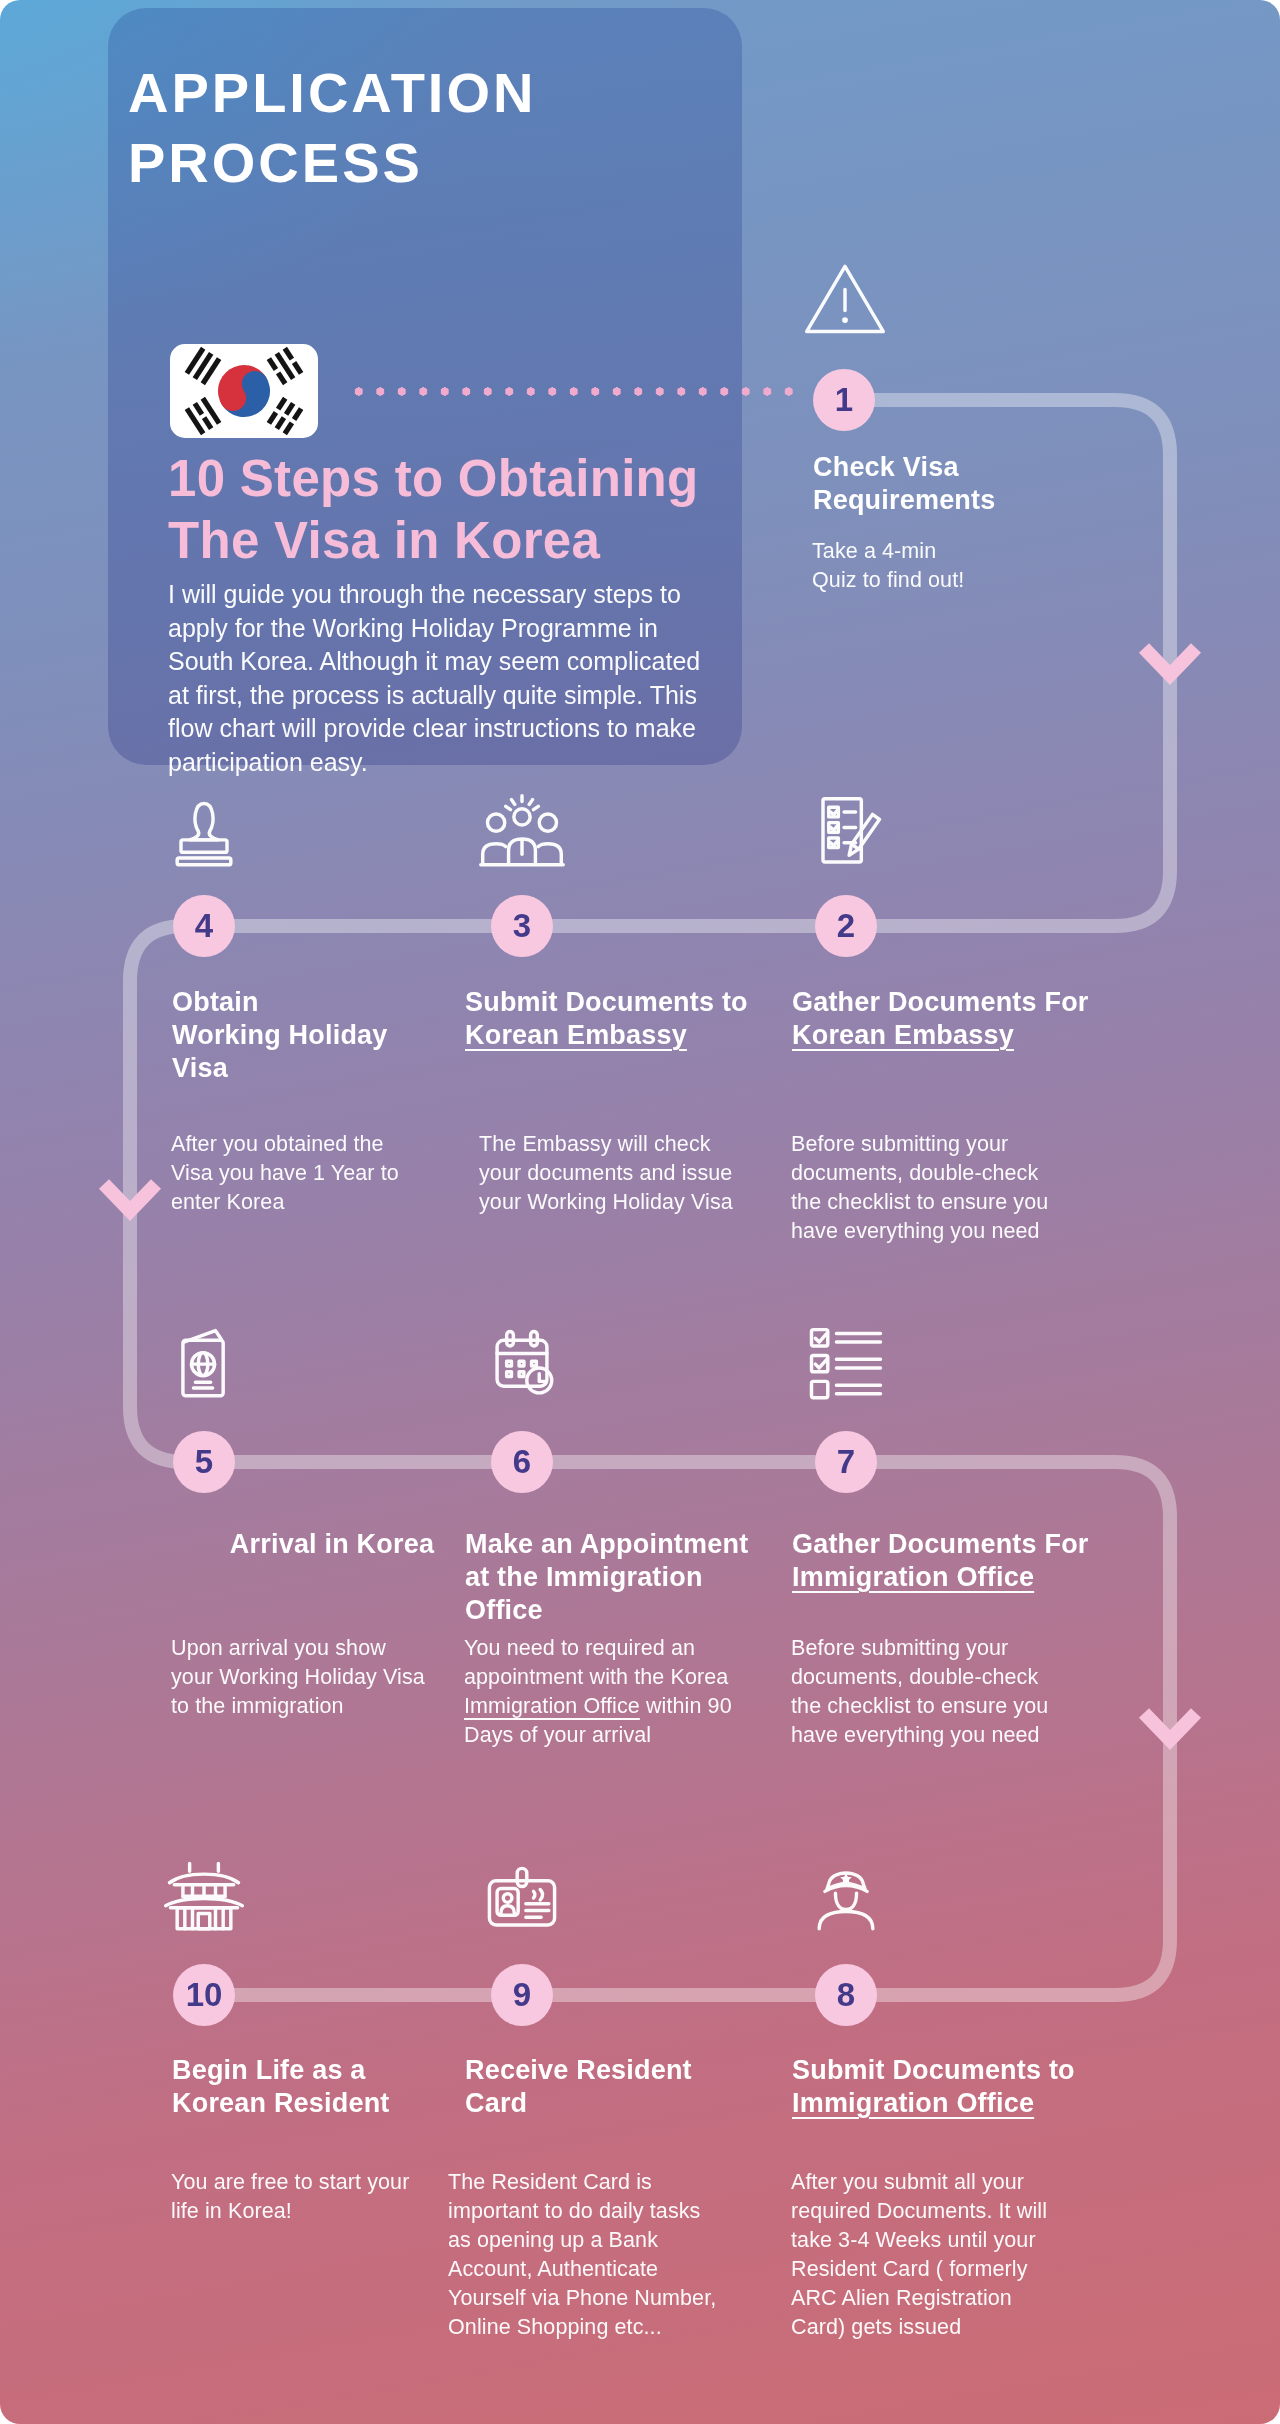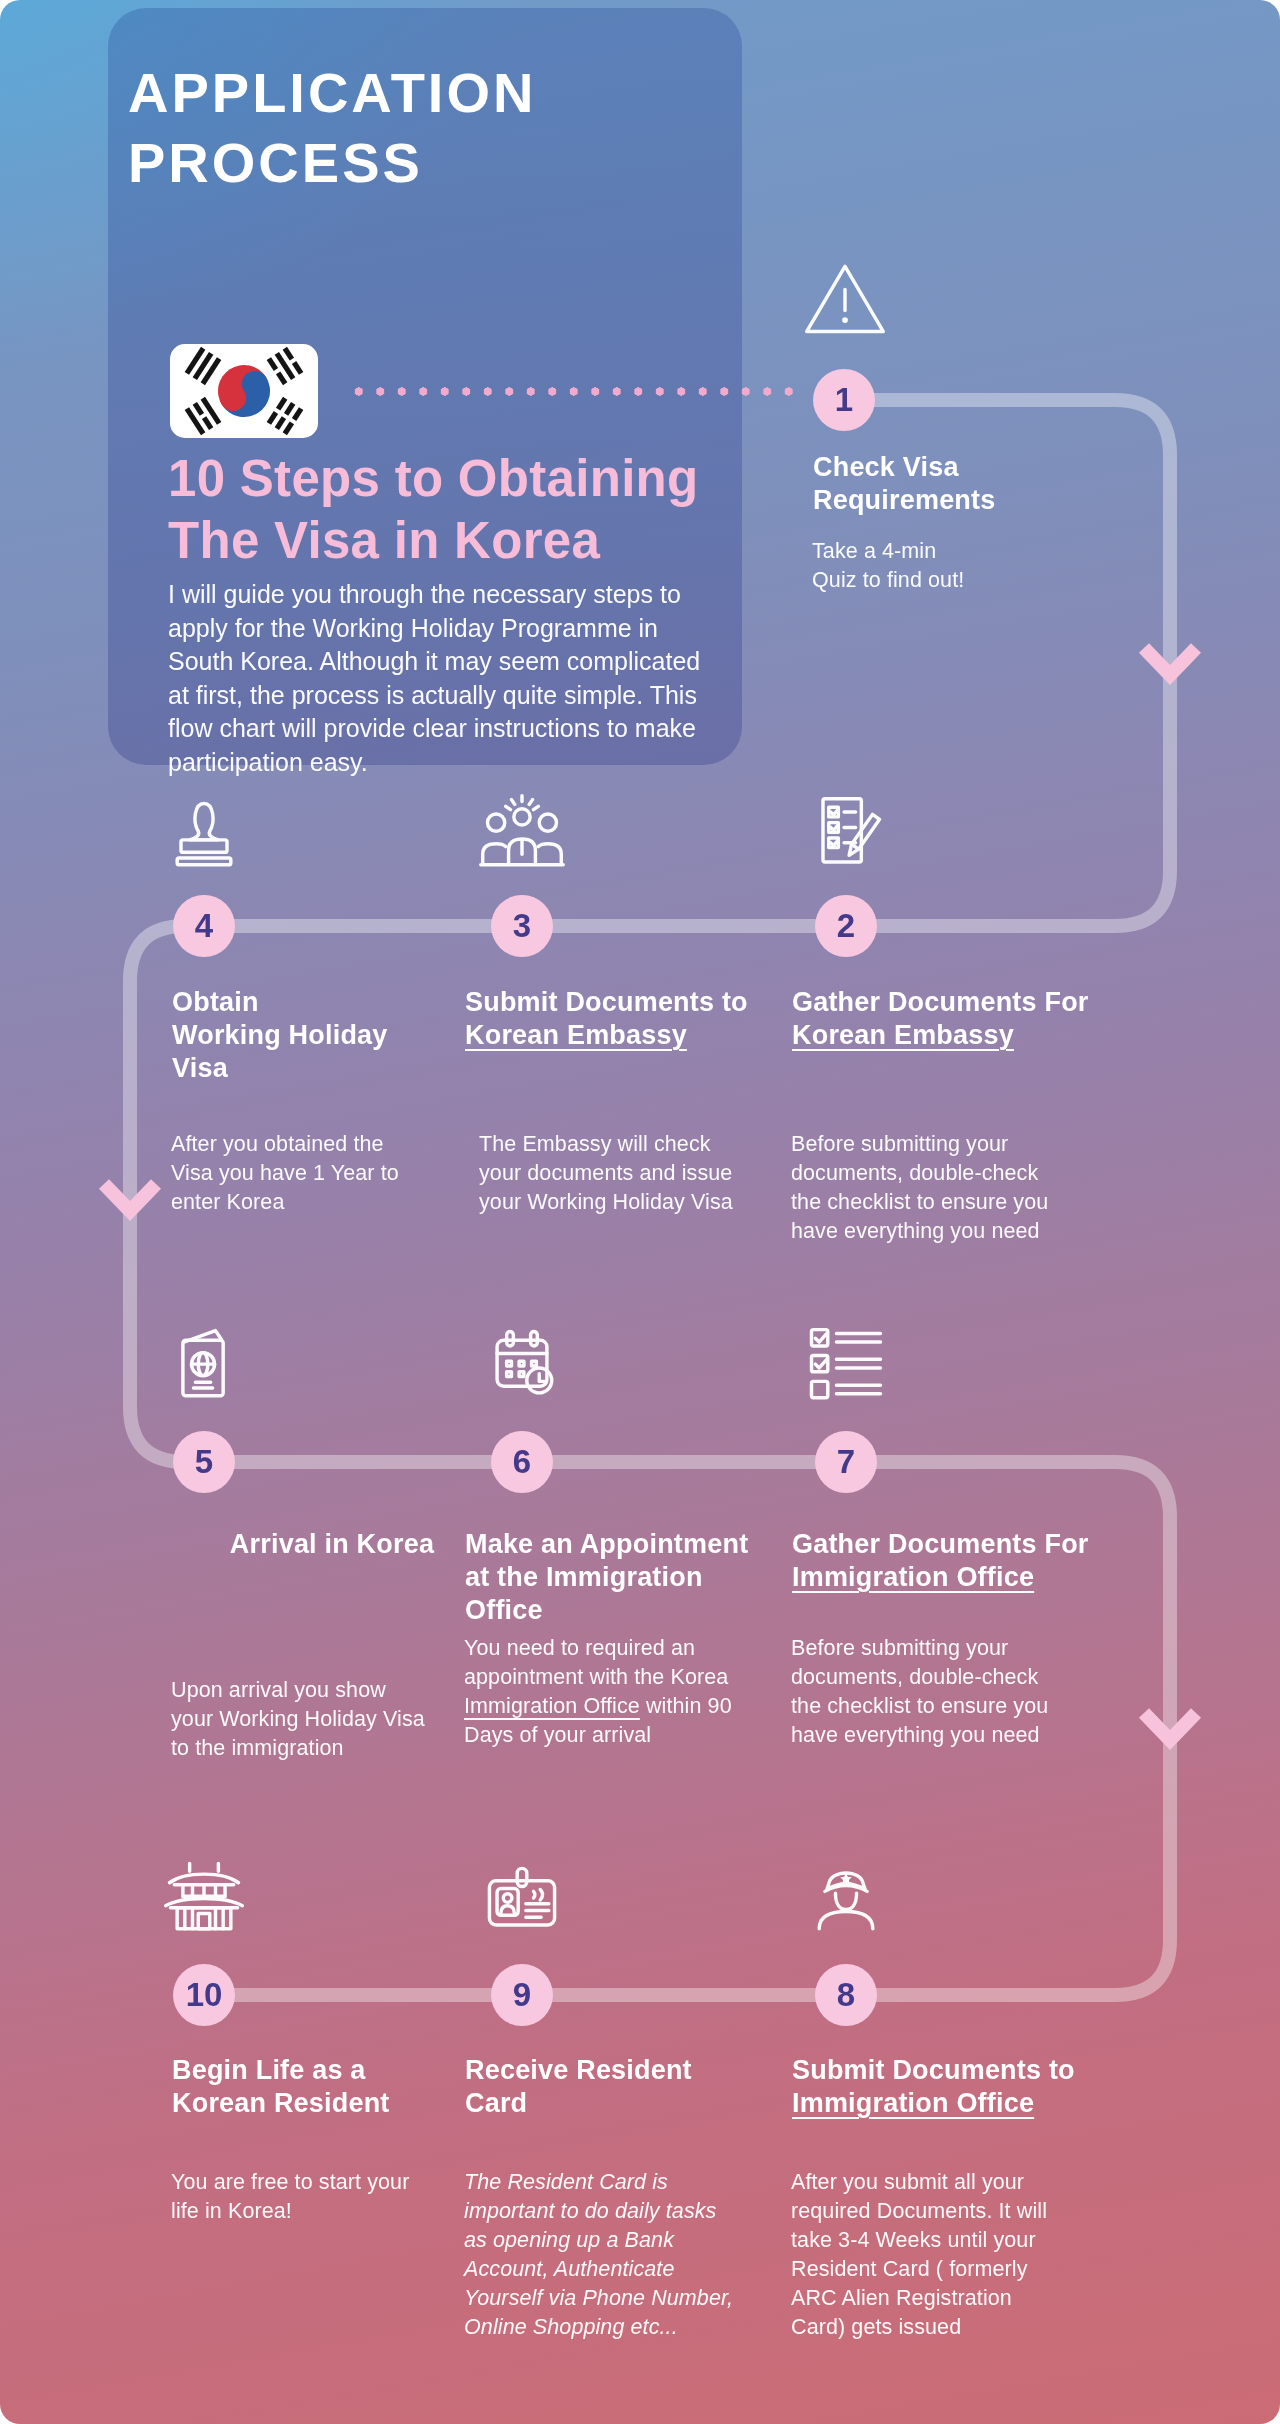--- a/index.html
+++ b/index.html
@@ -187,21 +187,21 @@
       <ellipse cx="47" cy="45" rx="5" ry="12"></ellipse>
       <path d="M35 45 H59"></path>
       <path d="M39 64 H55 M37 70 H57"></path>
     </g>
       </svg>
   </div>
   <div class="circle" style="left:173px;top:1431px;">
       <span>5</span>
     </div>
   <div class="title" style="left:171px;top:1527px;text-align:center;"><span>Arrival in Korea</span><span class="u"></span></div>
-  <p class="desc" style="left:171px;top:1634px;width:258px;margin-top:42px;"><span>Upon arrival you show your Working Holiday Visa to the immigration</span><span class="u"></span><span></span></p>
+  <p class="desc" style="left:171px;top:1634px;width:258px;"><span>Upon arrival you show your Working Holiday Visa to the immigration</span><span class="u"></span><span></span></p>
 
   <div class="icon" style="left:476px;top:1318px;">
     <svg viewBox="0 0 96 96">
         <g class="st">
       <rect x="22" y="20" width="52" height="48" rx="7"></rect>
       <path d="M22 34 H74"></path>
       <rect x="32" y="11" width="7" height="15" rx="3.5"></rect>
       <rect x="57" y="11" width="7" height="15" rx="3.5"></rect>
       <rect x="32" y="42" width="5" height="5"></rect>
           <rect x="45" y="42" width="5" height="5"></rect>
@@ -269,21 +269,21 @@
       <path d="M60 39 q3 3 0 7 M67 37 q5 5 0 11"></path>
       <path d="M52 52 H76 M52 59 H76 M52 66 H68"></path>
     </g>
       </svg>
   </div>
   <div class="circle" style="left:491px;top:1964px;">
       <span>9</span>
     </div>
   <div class="title" style="left:464px;top:2053px;"><span>Receive Resident
 Card</span><span class="u"></span></div>
-  <p class="desc" style="left:464px;top:2168px;width:272px;font-style:italic;"><span>The Resident Card is important to do daily tasks as opening up a Bank Account, Authenticate Yourself via Phone Number, Online Shopping etc...</span><span class="u"></span><span></span></p>
+  <p class="desc" style="left:448px;top:2168px;width:272px;"><span>The Resident Card is important to do daily tasks as opening up a Bank Account, Authenticate Yourself via Phone Number, Online Shopping etc...</span><span class="u"></span><span></span></p>
 
   <div class="icon" style="left:158px;top:1851px;">
     <svg viewBox="0 0 96 96">
         <g class="st">
       <path d="M33 10 V18 M63 10 V18"></path>
       <path d="M12 30 C28 18 68 18 84 30"></path>
       <path d="M17 32 H79"></path>
       <path d="M26 32 V44 M36 32 V44 M48 32 V44 M60 32 V44 M70 32 V44"></path>
       <path d="M26 44 H70"></path>
       <path d="M8 54 C26 44 70 44 88 54"></path>

